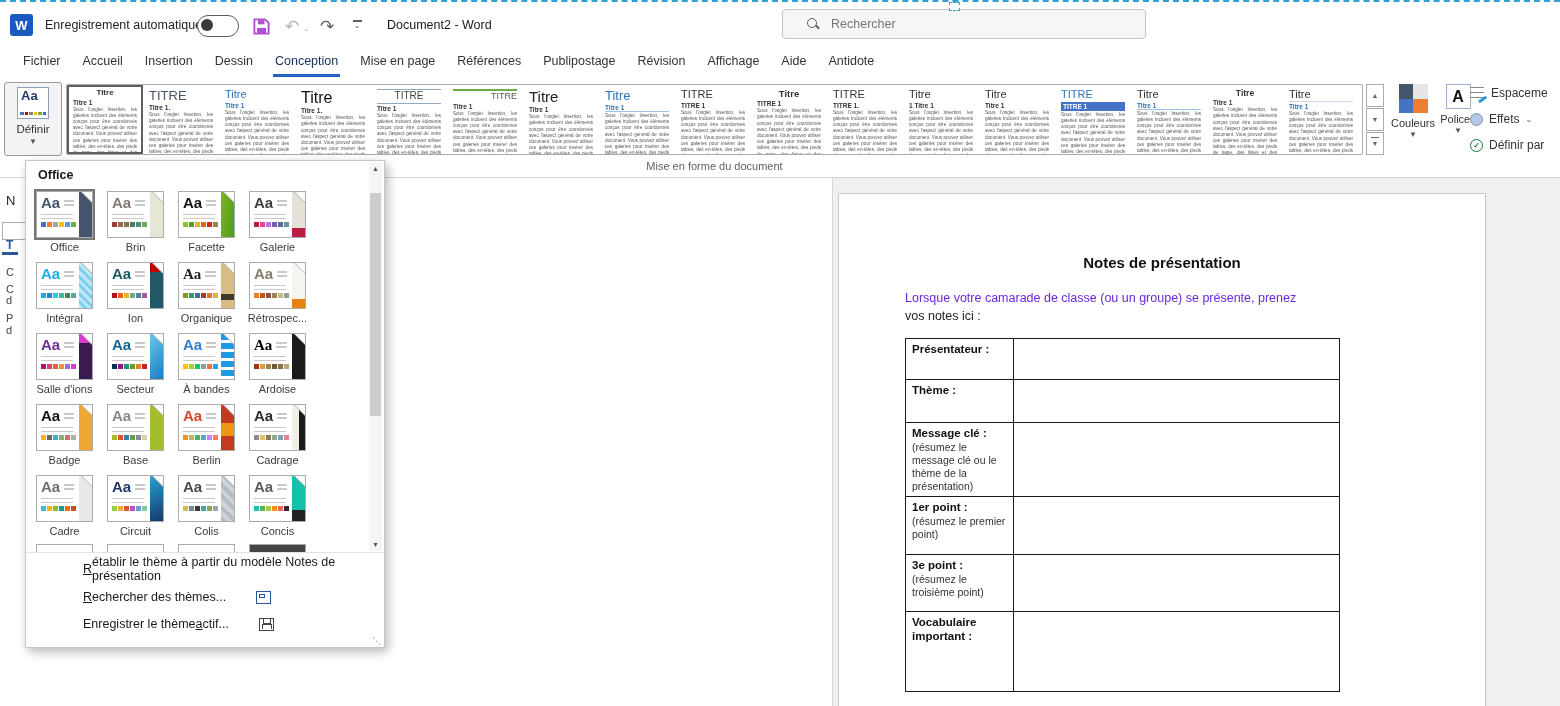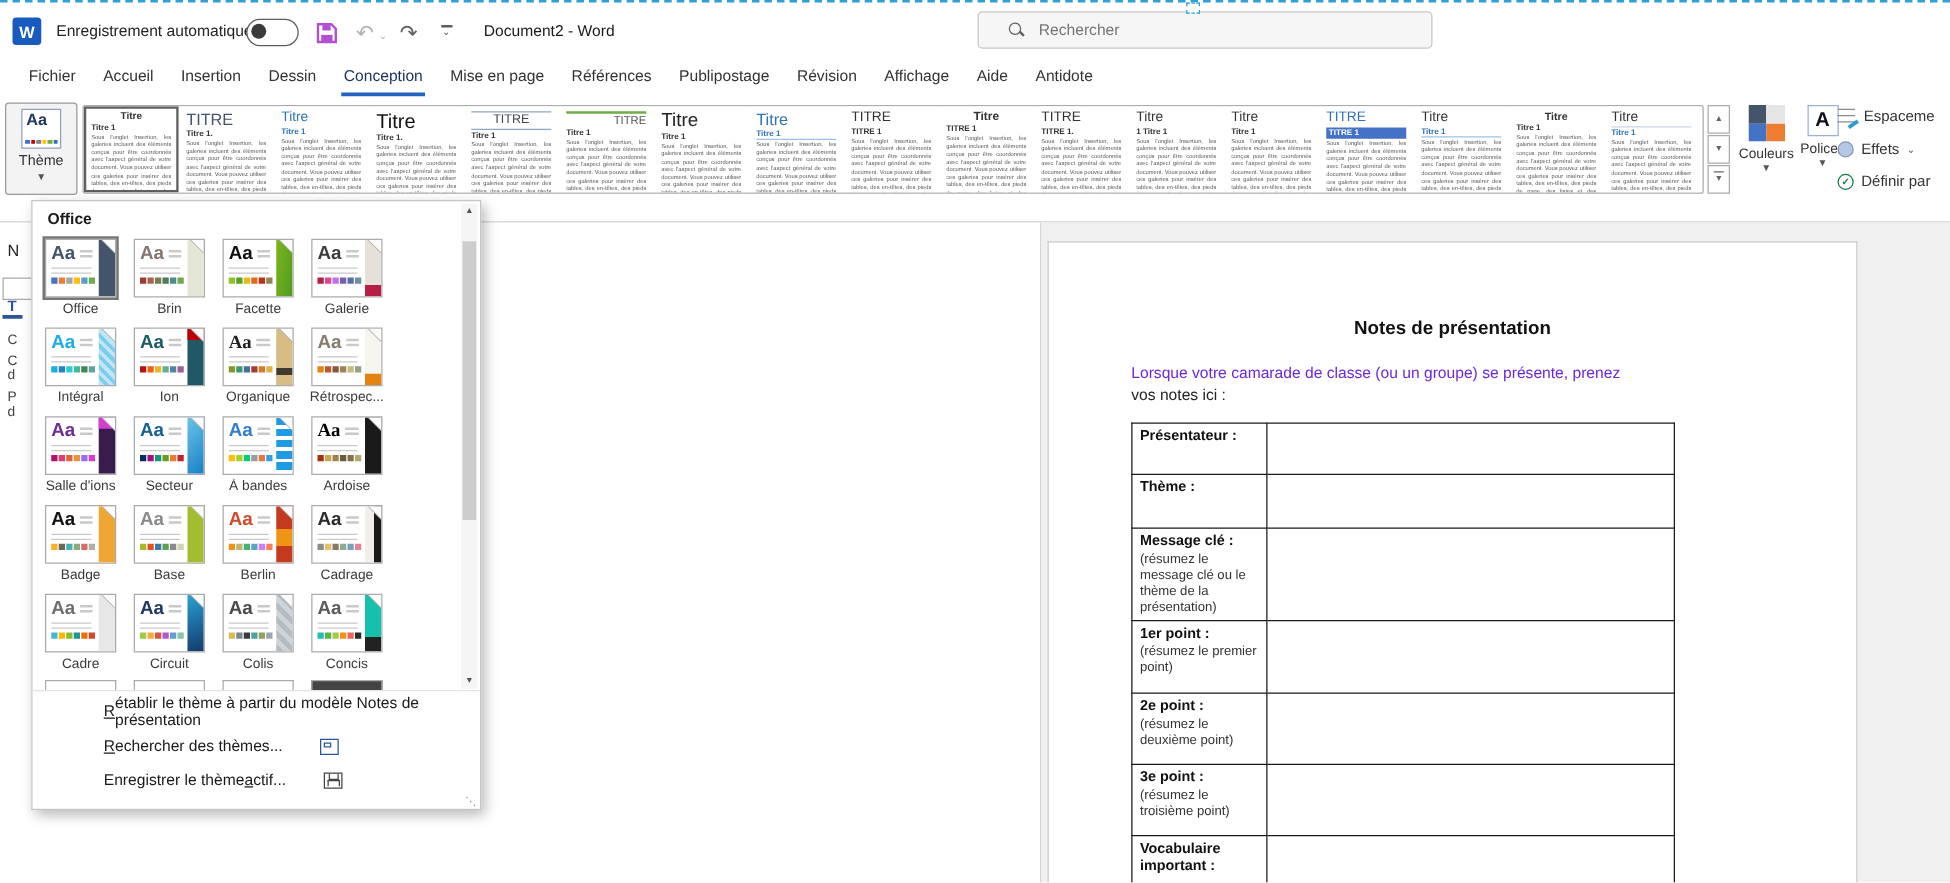--- a/index.html
+++ b/index.html
@@ -196,21 +196,21 @@
       <span class="aa">Aa</span>
       <span class="sw-row" id="tb-swrow">
           <i style="background: rgb(68, 114, 196);"></i>
           <i style="background: rgb(192, 0, 0);"></i>
           <i style="background: rgb(127, 127, 127);"></i>
           <i style="background: rgb(255, 192, 0);"></i>
           <i style="background: rgb(112, 173, 71);"></i>
           <i style="background: rgb(46, 116, 181);"></i>
         </span>
     </div>
-    <div class="tb-label">Thème</div>
+    <div class="tb-label">Définir</div>
     <div class="tb-chev">▼</div>
   </div>
 
   <div class="gallery">
       <div class="gitem v-sel sel">
         <div class="gi-t">Titre</div>
         <div class="gi-s">Titre 1</div>
         <div class="gi-b">Sous l'onglet Insertion, les galeries incluent des éléments conçus pour être coordonnés avec l'aspect général de votre document. Vous pouvez utiliser ces galeries pour insérer des tables, des en-têtes, des pieds de page, des listes et des pages de garde.</div>
       </div>
       <div class="gitem v-slate-lg">
@@ -326,20 +326,21 @@
   <div class="rgroup-item" style="top:34px">
     <span class="icon-eff"></span>
     <span>Effets</span>
     <span style="font-size:8px;color:#555">⌄</span>
   </div>
   <div class="rgroup-item" style="top:60px">
     <span class="icon-def">✓</span>
     <span>Définir par</span>
   </div>
 
+  <div class="group-label">Mise en forme du document</div>
 </div>
 
 <div class="canvas"></div>
 <div class="nav-border"></div>
 
 <div class="page">
   <div class="pg-title">Notes de présentation</div>
   <div class="pg-p1">Lorsque votre camarade de classe (ou un groupe) se présente, prenez</div>
   <div class="pg-p2">vos notes ici :</div>
   <table class="doc-table">
@@ -365,27 +366,20 @@
         </tr>
         <tr style="height: 58px;">
           <td class="td-label">
             <div class="cell-label">1er point :</div>
             <div class="cell-sub">(résumez le premier point)</div>
           </td>
           <td class="td-value"></td>
         </tr>
         <tr style="height: 57px;">
           <td class="td-label">
-            <div class="cell-label">2e point :</div>
-            <div class="cell-sub">(résumez le deuxième point)</div>
-          </td>
-          <td class="td-value"></td>
-        </tr>
-        <tr style="height: 57px;">
-          <td class="td-label">
             <div class="cell-label">3e point :</div>
             <div class="cell-sub">(résumez le troisième point)</div>
           </td>
           <td class="td-value"></td>
         </tr>
         <tr style="height: 80px;">
           <td class="td-label">
             <div class="cell-label">Vocabulaire important :</div>
           </td>
           <td class="td-value"></td>

